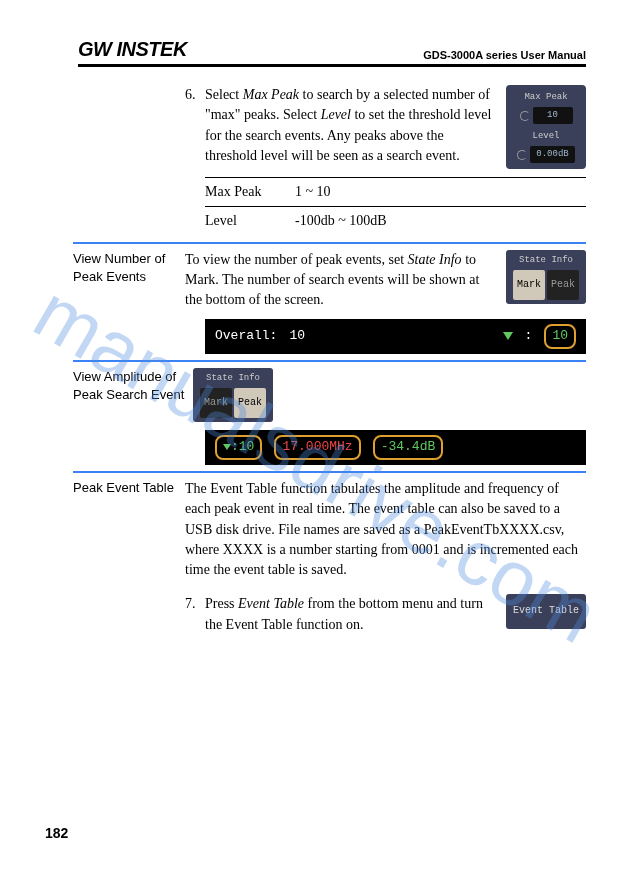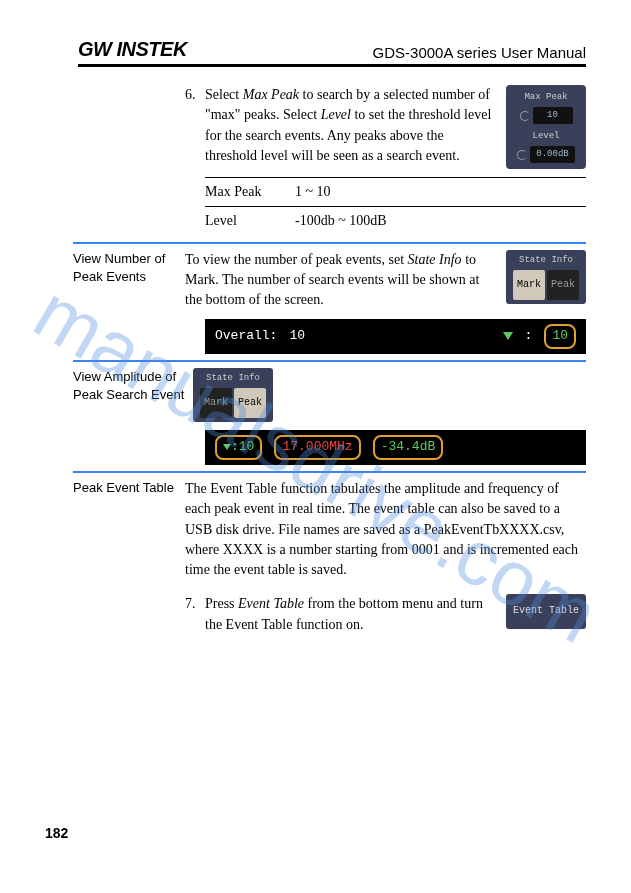--- a/index.html
+++ b/index.html
@@ -24,22 +24,22 @@
   }
   .brand {
     font-family: Arial, sans-serif;
     font-weight: 900;
     font-size: 20px;
     letter-spacing: -0.5px;
     font-style: italic;
   }
   .manual-title {
     font-family: Arial, sans-serif;
-    font-weight: normal;
-    font-size: 15px;
+    font-weight: bold;
+    font-size: 11px;
   }
   .content {
     margin-left: 28px;
   }
   .row {
     display: flex;
     border-top: 2px solid #3b82f6;
     padding-top: 6px;
     margin-top: 6px;
   }

